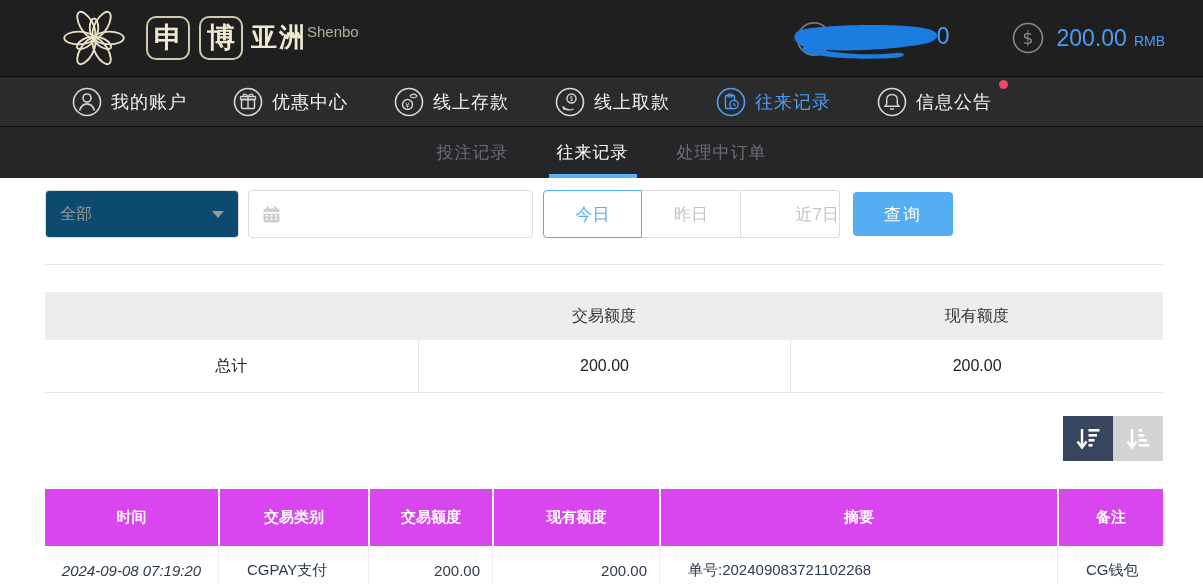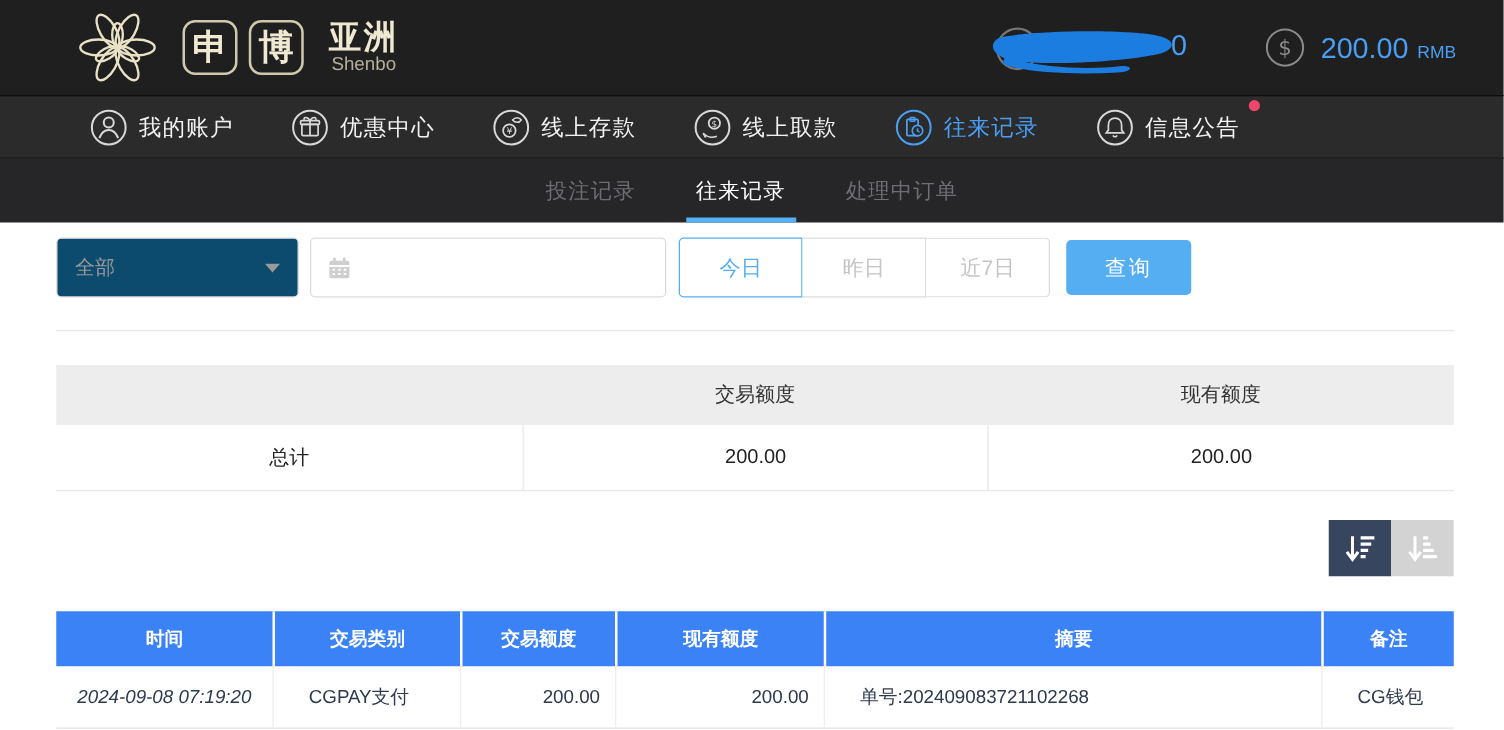--- a/index.html
+++ b/index.html
@@ -8,21 +8,21 @@
   .page { position: relative; width: 1203px; height: 584px; background: #fff; }
 
   
   .topbar { height: 76px; background: #1f1f1f; display: flex; align-items: center; }
   .logo { display: flex; align-items: center; margin-left: 56px; }
   .logo-flower { width: 76px; height: 68px; }
   .logo-boxes { display: flex; gap: 9px; margin-left: 14px; }
   .logo-box { width: 44px; height: 44px; border: 2px solid #cfc9ad; border-radius: 10px;
               color: #efe9d2; font-size: 28px; font-weight: bold; display: flex;
               align-items: center; justify-content: center; }
-  .logo-txt { margin-left: 20px; display: flex; flex-direction: column; line-height: 1.05; text-align: center; }
+  .logo-txt { margin-left: 8px; display: flex; flex-direction: row; line-height: 1.05; }
   .logo-region { color: #efe9d2; font-size: 26px; font-weight: bold; letter-spacing: 2px; }
   .logo-sub { color: #b4af9c; font-size: 15px; }
 
   .account { margin-left: auto; margin-right: 38px; display: flex; align-items: center; gap: 66px; }
   .masked-wrap { position: relative; width: 158px; height: 46px; }
   .masked-user-icon { position: absolute; left: 8px; top: 6px; }
   .scribble { position: absolute; left: 0; top: 2px; }
   .masked-visible { position: absolute; right: -4px; top: 8px; color: #4a9ff5; font-size: 23px; }
   .wallet { display: flex; align-items: center; }
   .wallet-amount { color: #4a9ff5; font-size: 23px; margin-left: 13px; }
@@ -56,21 +56,21 @@
   .select-caret { margin-left: auto; width: 0; height: 0; border-left: 6px solid transparent;
                   border-right: 6px solid transparent; border-top: 7px solid #9a9a9a; }
   .date-box { width: 285px; height: 48px; border: 1px solid #dcdcdc; border-radius: 4px;
               display: flex; align-items: center; padding: 0 13px; margin-left: 9px;
               color: #9a9a9a; font-size: 17px; gap: 9px; cursor: pointer; background: #fff; }
   .quick-group { display: flex; margin-left: 10px; height: 48px; }
   .quick-btn { width: 99px; height: 48px; border: 1px solid #dcdcdc; background: #fff;
                color: #c4c4c4; font-size: 17px; display: flex; align-items: center;
                justify-content: center; cursor: pointer; }
   .quick-btn:first-child { border-radius: 4px 0 0 4px; }
-  .quick-btn:last-child { border-radius: 0 4px 4px 0; border-left: none; }
+  .quick-btn:last-child { border-radius: 0 4px 4px 0; border-left: none; justify-content: flex-end; }
   .quick-btn.mid { border-left: none; }
   .quick-btn.active { border: 1px solid #55aef2; color: #55aef2; }
   .search-btn { margin-left: 13px; margin-top: 2px; width: 100px; height: 44px;
                 background: #55aef2; border: none; border-radius: 4px; color: #fff;
                 font-size: 17px; letter-spacing: 2px; cursor: pointer; }
 
   .divider { margin-top: 26px; border-top: 1px solid #e6e6e6; }
 
   
   .summary { margin-top: 27px; width: 1118px; }
@@ -84,21 +84,21 @@
 
   
   .sort-row { margin-top: 23px; display: flex; justify-content: flex-end; }
   .sort-btn { width: 50px; height: 45px; display: flex; align-items: center;
               justify-content: center; cursor: pointer; }
   .sort-btn.desc { background: #37465e; }
   .sort-btn.asc { background: #d3d3d3; }
 
   
   .data-table { margin-top: 28px; width: 1118px; font-size: 15px; }
-  .dt-header { height: 44px; background: #3b82f6; display: flex; }
+  .dt-header { height: 57px; background: #d946ef; display: flex; }
   .dt-header .hcell { display: flex; align-items: center; justify-content: center;
                       color: #fff; font-weight: bold; }
   .dt-header .hcell + .hcell { border-left: 2px solid #fff; }
   .dt-row { height: 50px; display: flex; border-bottom: 1px solid #e3e3e3; color: #2e3a4d; }
   .dt-row .cell { display: flex; align-items: center; }
   .dt-row .cell + .cell { border-left: 1px solid #ededed; }
   .c0 { width: 173px; } .c1 { width: 150px; } .c2 { width: 124px; }
   .c3 { width: 167px; } .c4 { width: 398px; } .c5 { width: 106px; }
   .al-c { justify-content: center; font-style: italic; }
   .al-l { justify-content: flex-start; padding-left: 28px; }

